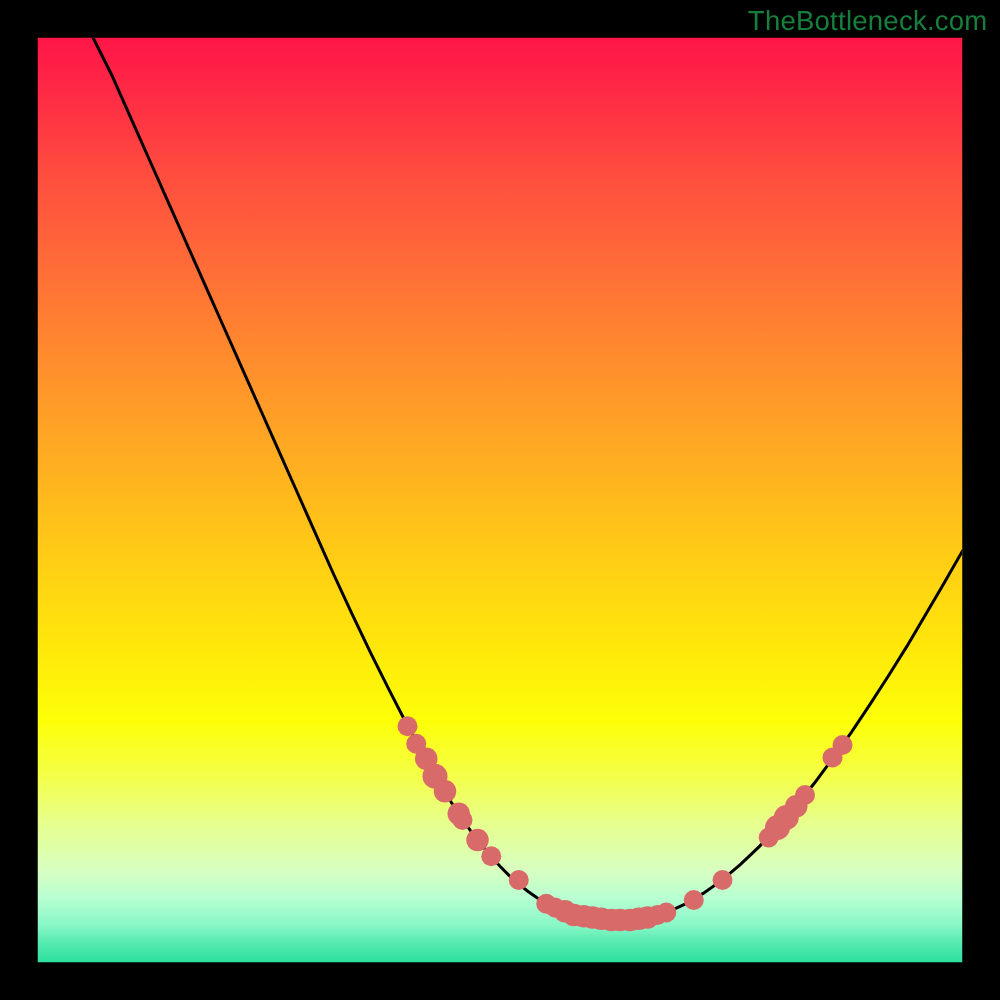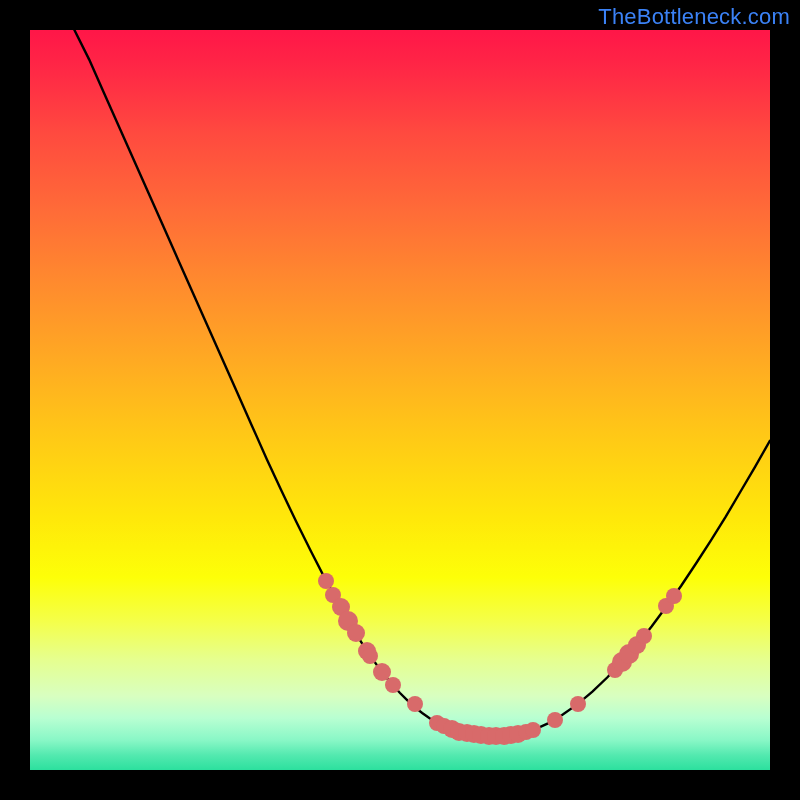--- a/index.html
+++ b/index.html
@@ -18,21 +18,21 @@
       #fdff08 74%,
       #f4ff4b 80%,
       #e6ff8e 85%,
       #d8ffc0 90%,
       #b8ffd2 93%,
       #88f7c6 96%,
       #53e9af 98%,
       #2ce09e 100%)}
   .curve{position:absolute;left:0;top:0}
   .bead{position:absolute;border-radius:50%;background:#d86a6a;transform:translate(-50%,-50%)}
-  .watermark{position:absolute;top:4px;right:10px;color:#3b82f6;font-size:22px;font-weight:500;letter-spacing:.2px}
+  .watermark{position:absolute;top:4px;right:10px;color:#15803d;font-size:22px;font-weight:500;letter-spacing:.2px}
 </style>
 </head>
 <body>
 
 <div class="frame">
   <div class="watermark">TheBottleneck.com</div>
   <div class="plot">
     <div class="gradient"></div>
     <svg class="curve" width="740" height="740" viewBox="0 0 740 740">
       <path id="curve-path" fill="none" stroke="#000" stroke-width="2.4" stroke-linecap="round" d="M44.40 0.00 L59.20 29.60 L74.00 62.90 L88.80 96.20 L103.60 129.50 L118.40 162.80 L133.20 196.10 L148.00 229.40 L162.80 262.70 L177.60 296.00 L192.40 329.30 L207.20 362.60 L222.00 395.90 L236.80 429.20 L251.60 461.02 L266.40 492.10 L281.20 521.70 L296.00 550.56 L310.80 577.20 L318.20 590.52 L325.60 603.10 L333.00 614.94 L340.40 626.04 L347.80 636.40 L355.20 646.02 L362.60 654.90 L370.00 663.04 L377.40 670.44 L384.80 677.10 L392.20 683.02 L399.60 688.20 L407.00 692.64 L414.40 696.34 L421.80 699.30 L429.20 701.52 L444.00 704.48 L458.80 705.96 L473.60 705.96 L488.40 704.48 L503.20 700.04 L518.00 693.38 L532.80 684.50 L547.60 674.14 L562.40 661.56 L577.20 647.50 L592.00 631.96 L606.80 614.94 L621.60 596.44 L636.40 576.46 L651.20 555.74 L666.00 533.54 L680.80 510.60 L695.60 486.92 L710.40 461.76 L725.20 436.60 L740.00 410.70 "></path>

